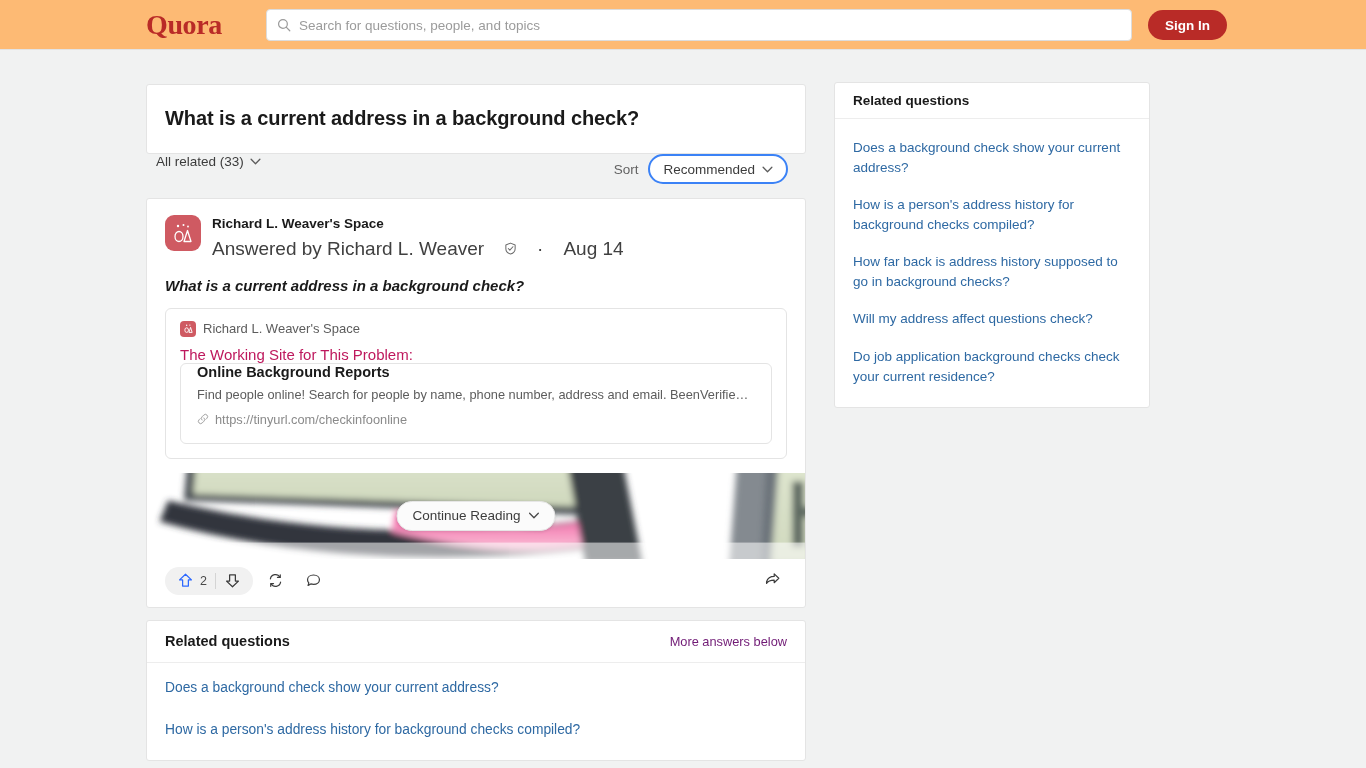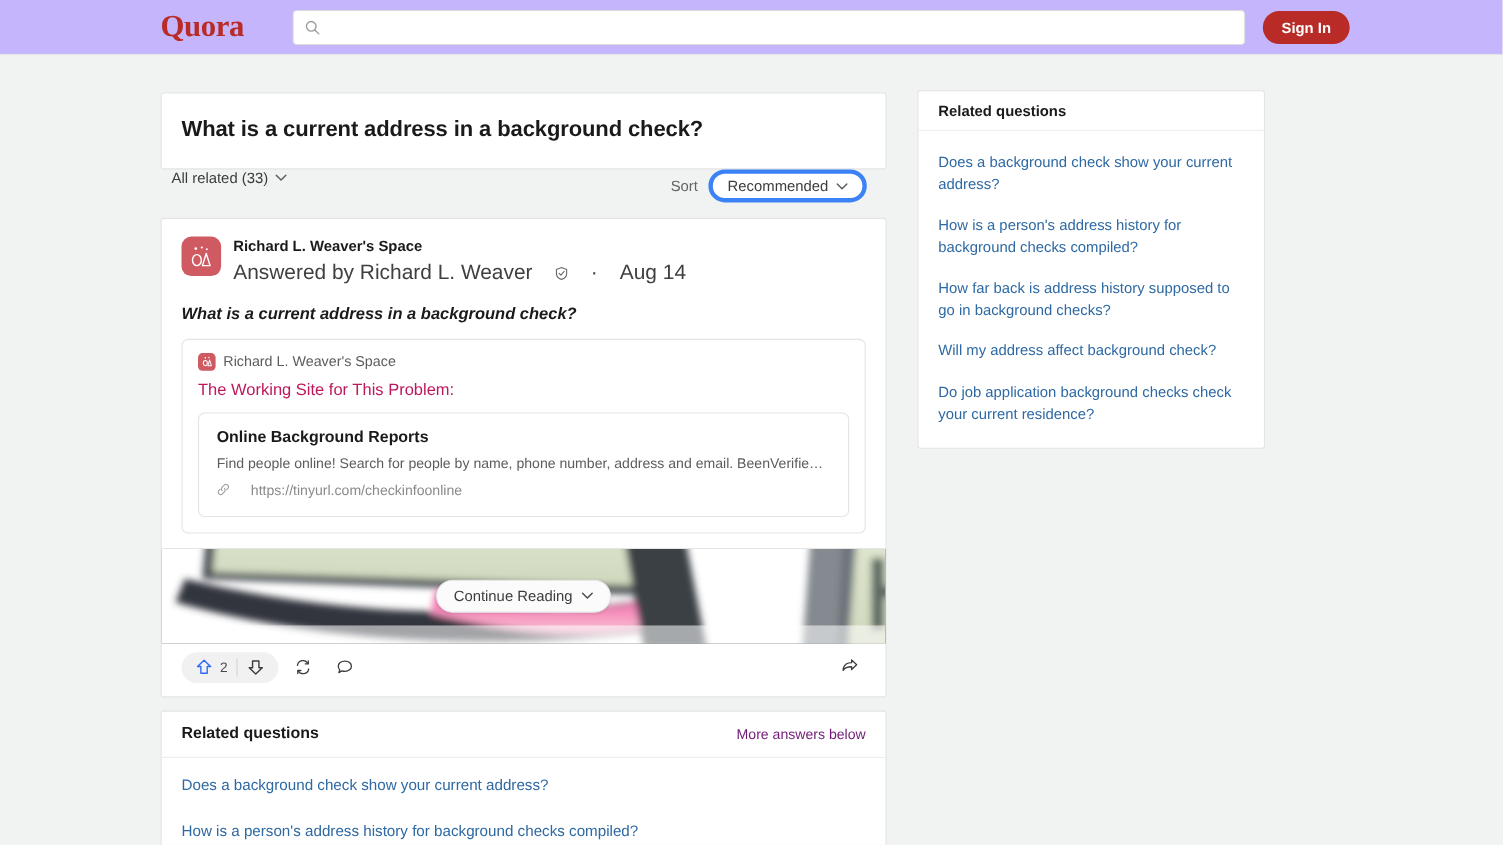--- a/index.html
+++ b/index.html
@@ -6,21 +6,21 @@
   html, body {
     width: 1366px; height: 768px;
     background: #f1f2f2;
     font-family: "Liberation Sans", sans-serif;
     overflow: hidden;
   }
 
   
   .topbar {
     height: 50px; width: 100%;
-    background: #c4b5fd;
+    background: #fdba74;
     border-bottom: 1px solid #e3e3e3;
     display: flex; align-items: center;
     position: relative;
   }
   .logo {
     position: absolute; left: 146px; top: 9px;
     font-family: "Liberation Serif", serif;
     font-weight: bold; font-size: 28px;
     color: #b92b27; letter-spacing: -0.4px;
   }
@@ -75,21 +75,21 @@
     padding: 0 18px 0 10px;
   }
   .all-related {
     display: flex; align-items: center; gap: 6px;
     font-size: 13.5px; color: #3c3c3c; cursor: pointer;
   }
   .sort-group { display: flex; align-items: center; gap: 10px; }
   .sort-label { font-size: 13.5px; color: #636363; }
   .sort-pill {
     display: flex; align-items: center; gap: 7px;
-    border: 4px solid #3b82f6; background: #fff;
+    border: 2px solid #3b82f6; background: #fff;
     border-radius: 17px; height: 30px; padding: 0 13px;
     font-size: 13.5px; color: #3c3c3c; cursor: pointer;
   }
   .chev { width: 11px; height: 7px; flex: 0 0 auto; }
 
   
   .answer-card { overflow: hidden; }
   .ans-head { display: flex; align-items: flex-start; gap: 11px; padding: 16px 18px 0 18px; }
   .avatar {
     width: 36px; height: 36px; border-radius: 9px;
@@ -117,29 +117,29 @@
   .ad-space-row { display: flex; align-items: center; gap: 7px; }
   .mini-avatar {
     width: 16px; height: 16px; border-radius: 4px;
     background: #cf5a62; flex: 0 0 auto;
     display: flex; align-items: center; justify-content: center;
   }
   .mini-avatar svg { width: 11px; height: 11px; }
   .ad-space-name { font-size: 13px; color: #5c5c5c; }
   .ad-headline { font-size: 15px; font-weight: normal; color: #be185d; margin-top: 9px; }
   .ad-inner {
-    margin-top: 12px; border: 1px solid #e4e4e4;
-    border-radius: 6px; padding: 14px 16px 16px 16px;
+    margin-top: 0; border: 1px solid #e4e4e4;
+    border-radius: 6px; padding: 0 16px 16px 16px;
   }
   .ad-title { font-size: 14.5px; font-weight: bold; color: #1a1a1a; }
   .ad-desc {
     font-size: 12.8px; color: #5c5c5c; margin-top: 7px;
     white-space: nowrap; overflow: hidden; text-overflow: ellipsis;
   }
-  .ad-url-row { display: flex; align-items: center; gap: 19px; margin-top: 10px; }
+  .ad-url-row { display: flex; align-items: center; gap: 6px; margin-top: 10px; }
   .link-icon { width: 12px; height: 12px; flex: 0 0 auto; }
   .ad-url { font-size: 12.8px; color: #8a8a8a; }
 
   
   .preview {
     position: relative; margin-top: 14px;
     height: 86px; overflow: hidden; background: #000000;
   }
   .preview-img { position: absolute; inset: 0; }
   .continue-btn {
@@ -210,20 +210,21 @@
 <body>
 
 <div class="topbar">
   <div class="logo">Quora</div>
 
   <div class="search-wrap">
     <svg class="search-icon" viewBox="0 0 16 16">
       <circle cx="6.8" cy="6.8" r="5" fill="none" stroke="#9b9b9b" stroke-width="1.4"></circle>
       <line x1="10.5" y1="10.5" x2="14.6" y2="14.6" stroke="#9b9b9b" stroke-width="1.4" stroke-linecap="round"></line>
     </svg>
+    <input class="search-input" type="text" placeholder="Search for questions, people, and topics" style="">
   </div>
 
   <button class="signin">Sign In</button>
 </div>
 
 <div class="page">
 
   <div class="main-col">
 
     <div class="card q-card">
@@ -404,18 +405,18 @@
 
   <div class="side-col">
     <div class="card">
       <div class="side-head">
         <span class="side-title">Related questions</span>
       </div>
       <div class="side-list">
         <a class="side-item">Does a background check show your current address?</a>
         <a class="side-item">How is a person's address history for background checks compiled?</a>
         <a class="side-item">How far back is address history supposed to go in background checks?</a>
-        <a class="side-item">Will my address affect background check?</a>
+        <a class="side-item">Will my address affect questions check?</a>
         <a class="side-item">Do job application background checks check your current residence?</a>
       </div>
     </div>
   </div>
 </div>
 
 </body></html>

